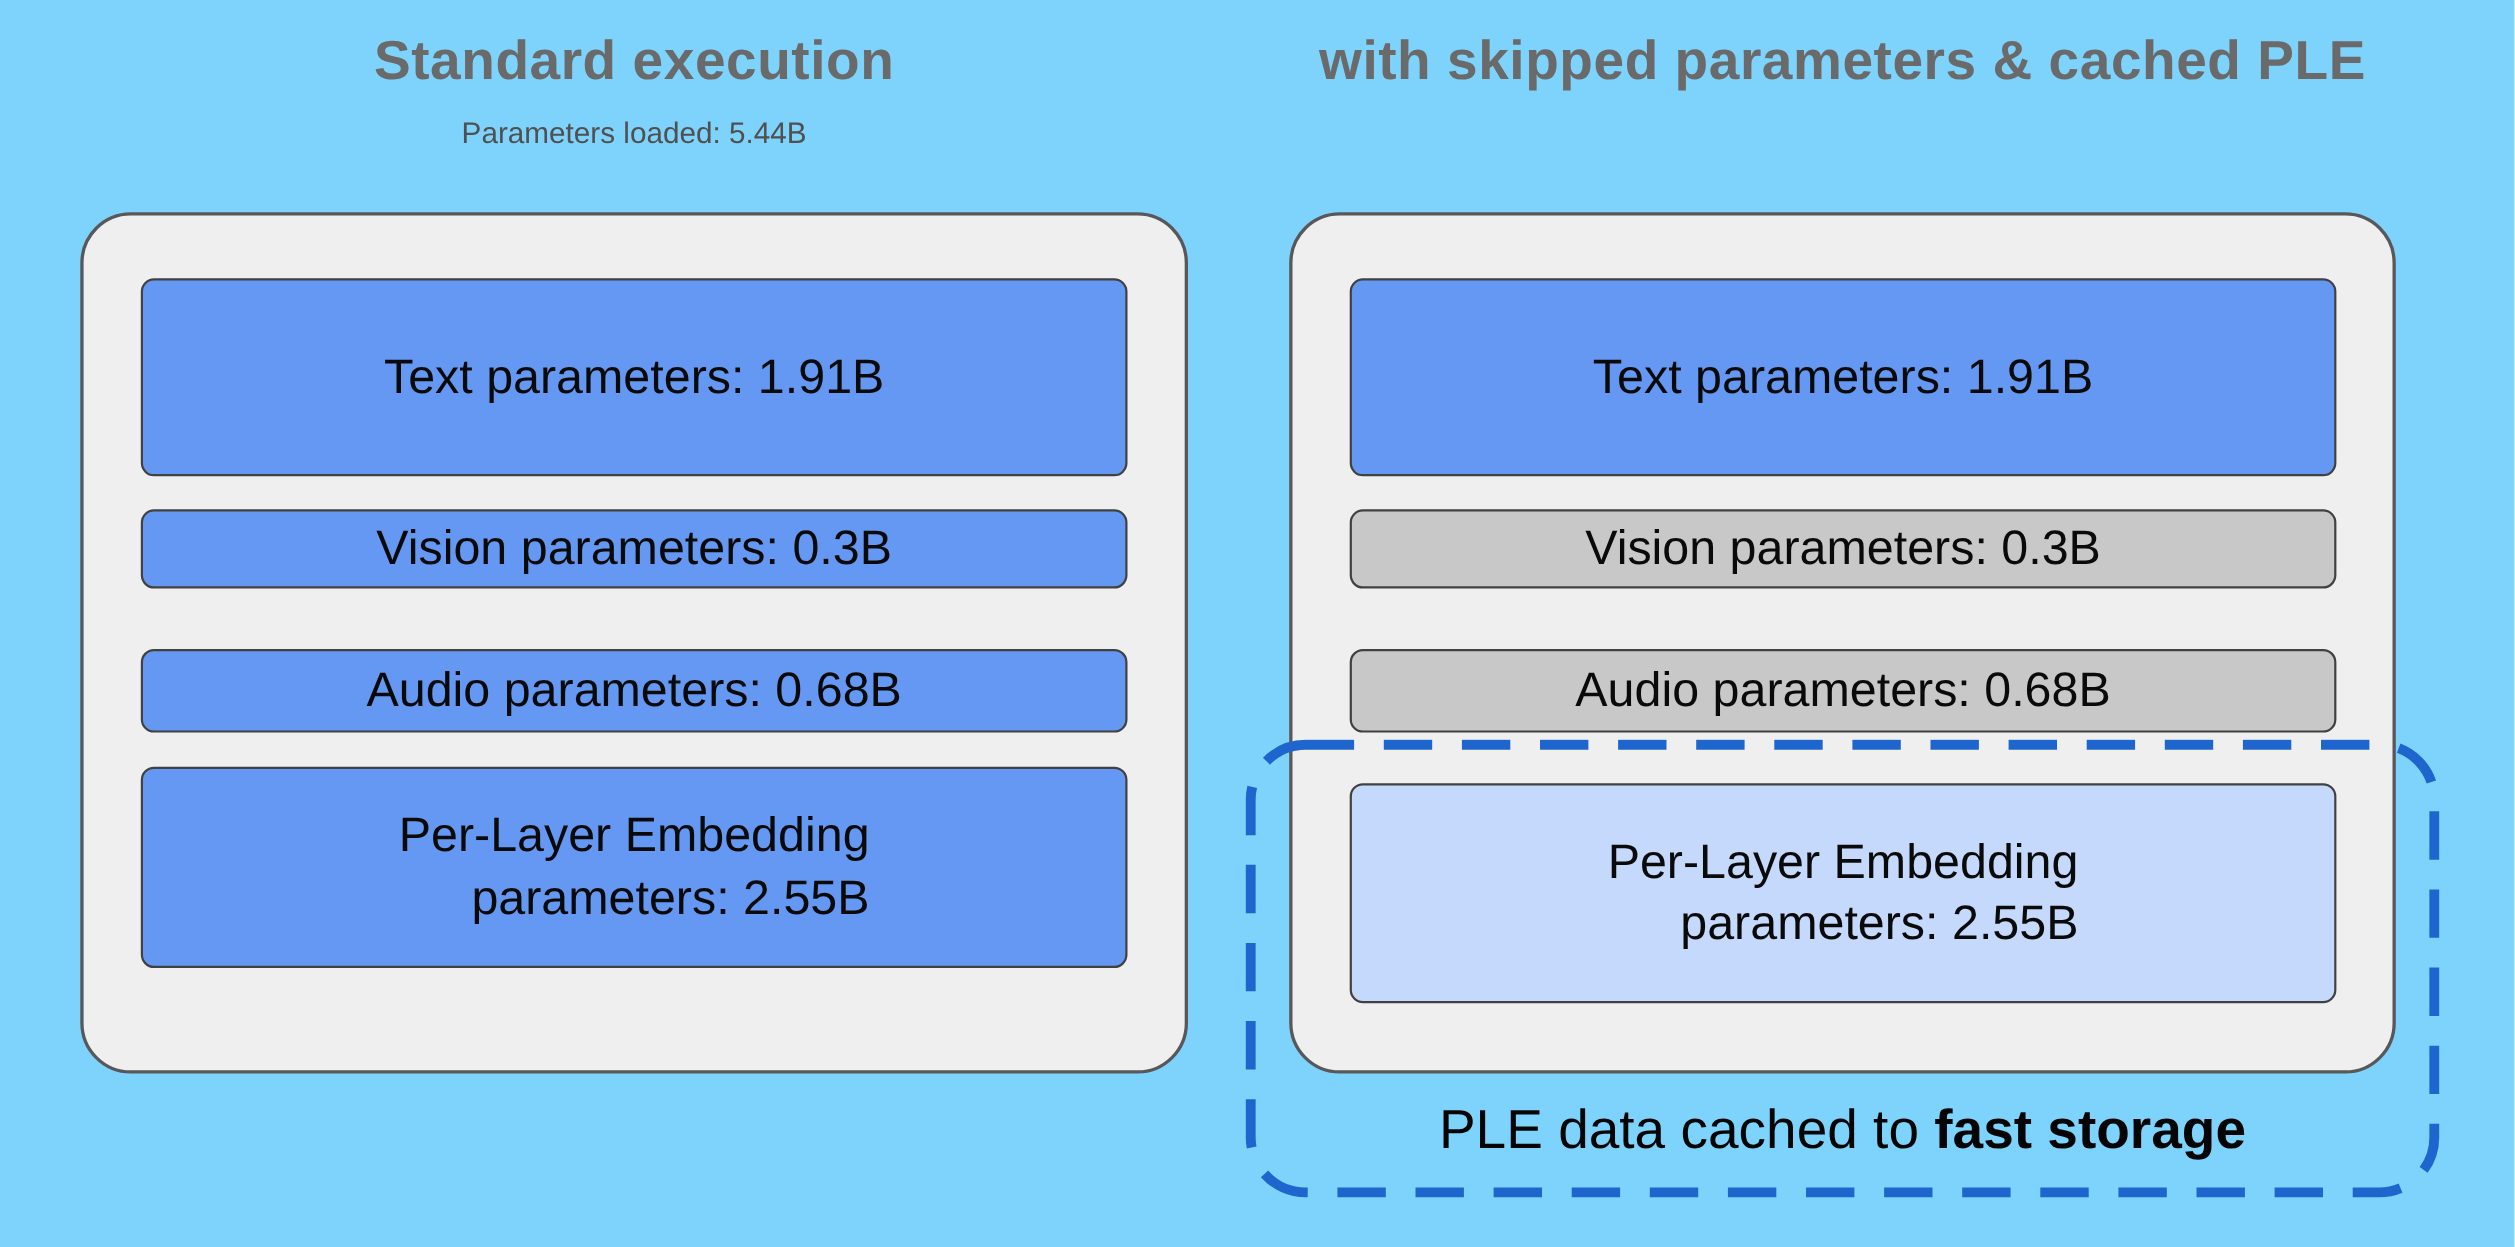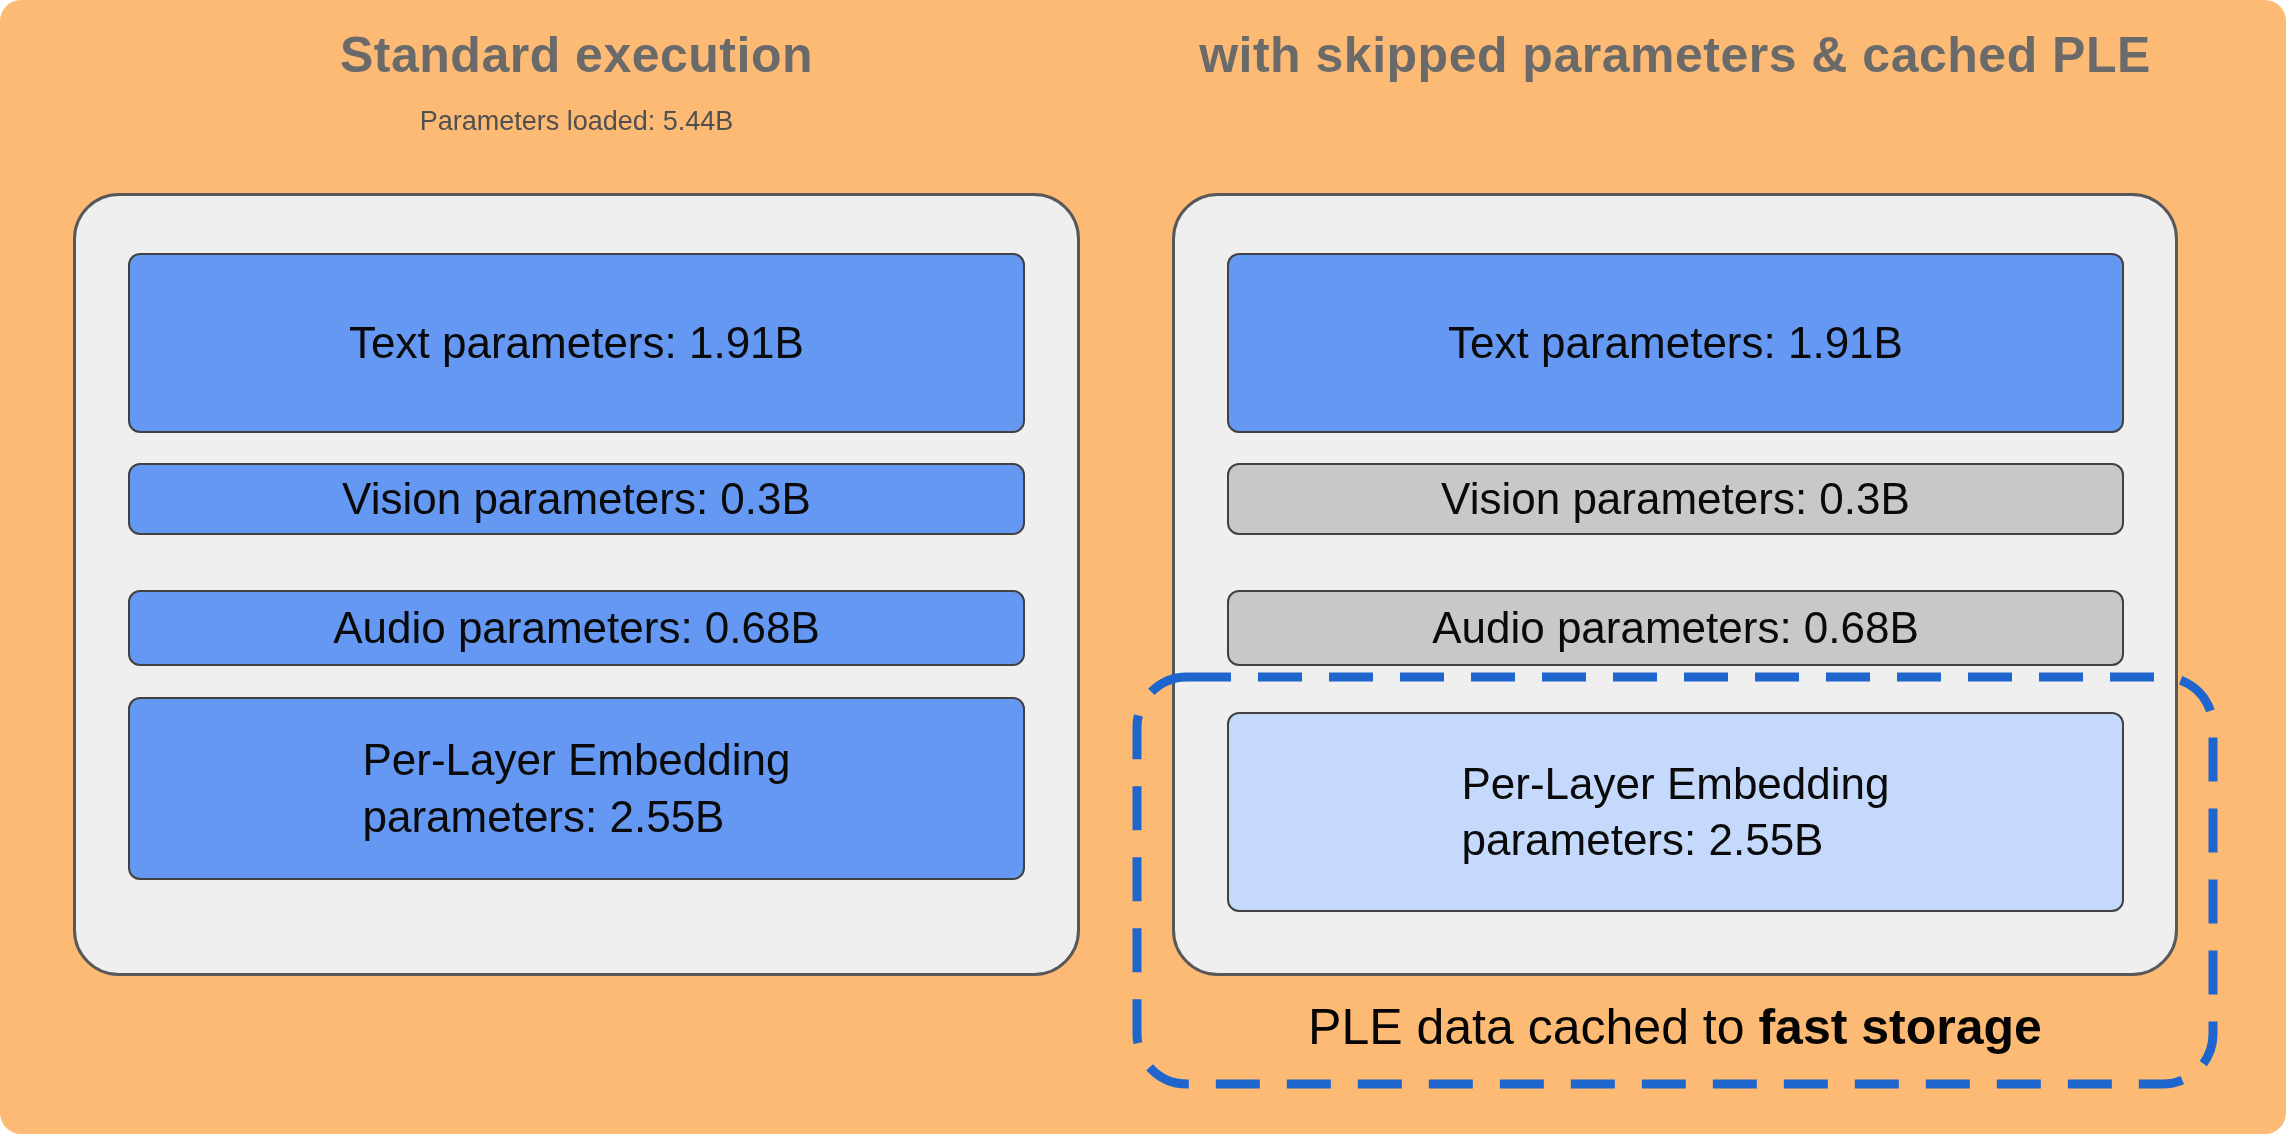--- a/index.html
+++ b/index.html
@@ -1,23 +1,22 @@
 <!DOCTYPE html>
 <html><head>
 <meta charset="utf-8">
 <style>
   html, body { margin: 0; padding: 0; background: #ffffff; }
   .canvas {
     position: relative;
     width: 2286px;
     height: 1134px;
-    background: #fdba74;
+    background: #7dd3fc;
     font-family: "Liberation Sans", sans-serif;
     overflow: hidden;
-    border-radius: 21px;
   }
   .col-title {
     position: absolute;
     top: 26px;
     text-align: center;
     font-size: 50px;
     font-weight: bold;
     color: #6a6a6a;
     letter-spacing: 0.5px;
   }
@@ -49,21 +48,21 @@
   .box {
     position: absolute;
     left: 52px;
     width: 897px;
     box-sizing: border-box;
     border: 2px solid #414141;
     border-radius: 12px;
     display: flex;
     align-items: center;
     justify-content: center;
-    text-align: left;
+    text-align: right;
     font-size: 44px;
     line-height: 1.28;
     color: #0a0a0a;
     white-space: pre-line;
   }
   .box.blue      { background: #6598f2; }
   .box.gray      { background: #c8c8c8; }
   .box.lightblue { background: #c5d9fc; }
 
   .box-text   { top: 57px;  height: 180px; }

